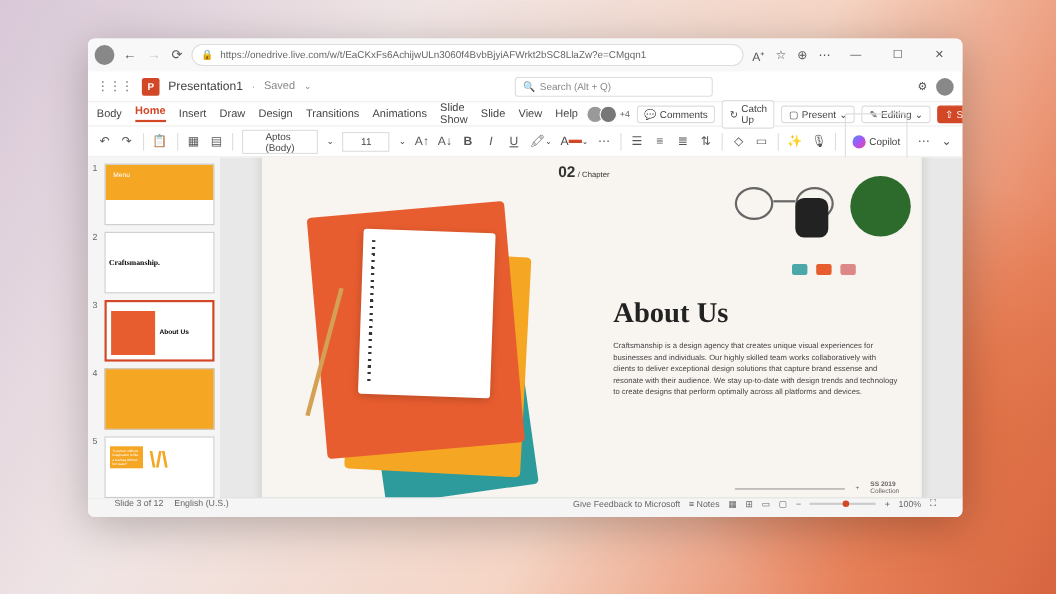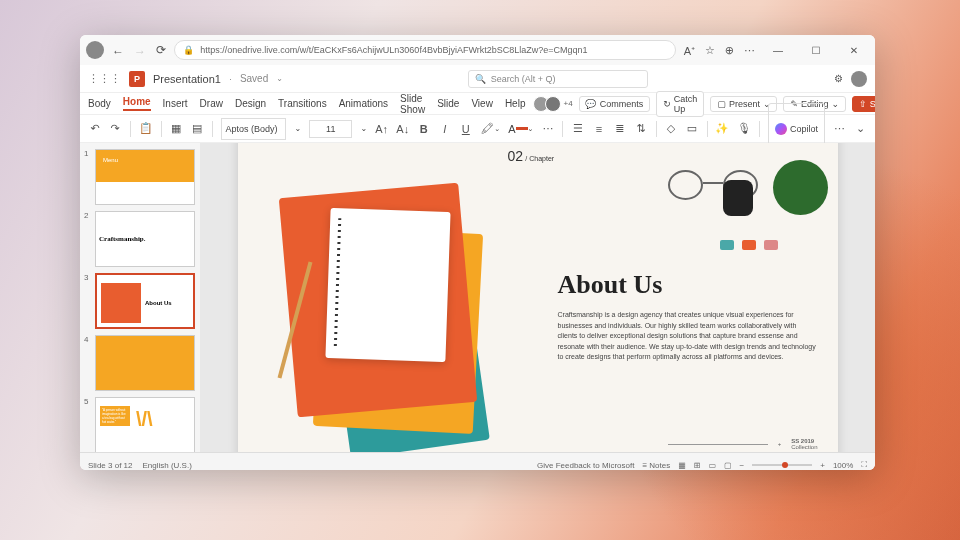--- a/index.html
+++ b/index.html
@@ -29,21 +29,21 @@
 .ribbon-right{margin-left:auto;display:flex;gap:6px;align-items:center}
 .rbtn{padding:2px 6px;border:1px solid #ddd;border-radius:3px;font-size:9px;color:#444;display:flex;align-items:center;gap:3px;cursor:pointer;background:#fff}
 .share-btn{background:#d24726;color:#fff;border-color:#d24726}
 .avatars{display:flex;align-items:center}
 .av{width:16px;height:16px;border-radius:50%;background:#999;margin-left:-4px;border:1px solid #fff}
 .av-count{font-size:8px;color:#666;margin-left:2px}
 .toolbar{height:28px;display:flex;align-items:center;padding:0 8px;gap:8px;font-size:10px;color:#444;border-bottom:1px solid #eee}
 .tb-grp{display:flex;gap:6px;align-items:center}
 .tb-sep{width:1px;height:16px;background:#ddd}
 .tb-ico{width:14px;height:14px;display:flex;align-items:center;justify-content:center;font-size:11px;cursor:pointer;color:#555}
-.font-name{width:70px;height:22px;border:1px solid #ddd;font-size:9px;padding:0 4px;display:flex;align-items:center}
+.font-name{width:70px;height:22px;border:1px solid #ddd;font-size:9px;padding:0 20px;display:flex;align-items:center}
 .font-size{width:46px;height:18px;border:1px solid #ddd;font-size:9px;padding:0 3px;display:flex;align-items:center;justify-content:center}
 .bold{font-weight:bold;font-size:11px}
 .color-pick{display:flex;align-items:center}
 .color-sw{width:12px;height:3px;background:#d24726}
 .copilot-btn{display:flex;align-items:center;gap:3px;font-size:9px;padding:19px 6px;border:1px solid #ddd;border-radius:3px}
 .copilot-ico{width:12px;height:12px;background:linear-gradient(135deg,#4f8ef7,#a855f7,#ec4899);border-radius:50%}
 .workspace{flex:1;display:flex;overflow:hidden}
 .thumbs{width:120px;background:#f5f5f5;padding:6px 4px;overflow-y:auto;display:flex;flex-direction:column;gap:6px}
 .thumb-row{display:flex;gap:3px;align-items:flex-start}
 .thumb-num{font-size:8px;color:#666;width:8px}
@@ -56,35 +56,35 @@
 .slide{width:600px;height:335px;background:#f8f5f0;position:relative;box-shadow:0 2px 10px rgba(0,0,0,.15)}
 .slide-books{position:absolute;left:20px;top:20px;width:250px;height:300px}
 .book-stack{position:absolute;left:20px;top:30px;width:200px;height:240px}
 .book1{position:absolute;width:180px;height:220px;background:#e85d2f;border-radius:4px;transform:rotate(-5deg);left:10px;top:10px}
 .book2{position:absolute;width:160px;height:200px;background:#f5a623;border-radius:4px;transform:rotate(3deg);left:40px;top:50px}
 .book3{position:absolute;width:140px;height:180px;background:#2d9b9b;border-radius:4px;transform:rotate(-8deg);left:60px;top:90px}
 .notebook{position:absolute;width:120px;height:150px;background:#fff;border-radius:3px;transform:rotate(2deg);left:50px;top:30px;box-shadow:0 2px 8px rgba(0,0,0,.2)}
 .notebook::before{content:"";position:absolute;left:8px;top:10px;bottom:10px;width:3px;background:repeating-linear-gradient(180deg,#333 0,#333 2px,transparent 2px,transparent 6px)}
 .pencil{position:absolute;width:4px;height:120px;background:#d4a054;left:15px;top:80px;transform:rotate(15deg)}
 .chapter{position:absolute;top:18px;left:270px;font-size:8px;color:#333}
-.chapter-num{font-size:14px;font-weight:normal}
+.chapter-num{font-size:14px;font-weight:bold}
 .glasses{position:absolute;top:40px;left:430px;width:90px;height:35px}
 .lens{position:absolute;width:35px;height:30px;border:2px solid #666;border-radius:50%;top:0}
 .lens.l{left:0}.lens.r{right:0}
 .bridge{position:absolute;width:20px;height:2px;background:#666;top:12px;left:35px}
 .watch{position:absolute;top:50px;right:80px;width:40px;height:50px}
 .watch-face{width:30px;height:36px;background:#222;border-radius:8px;margin:0 auto}
 .plant{position:absolute;top:30px;right:10px;width:55px;height:55px;background:#2d6b2d;border-radius:50%}
 .clips{position:absolute;top:110px;right:60px;display:flex;gap:8px}
 .clip{width:14px;height:10px;border-radius:2px}
 .about-title{position:absolute;top:140px;left:320px;font-size:26px;font-weight:bold;font-family:Georgia,serif;color:#222}
 .about-body{position:absolute;top:180px;left:320px;width:260px;font-size:7px;line-height:1.5;color:#444}
 .footer-mark{position:absolute;bottom:15px;right:20px;font-size:6px;color:#666;display:flex;align-items:center;gap:10px}
 .footer-line{width:100px;height:1px;background:#999}
-.status{height:18px;background:#f5f5f5;border-top:1px solid #ddd;display:flex;align-items:flex-end;padding:0 8px;font-size:8px;color:#666;gap:10px}
+.status{height:18px;background:#f5f5f5;border-top:1px solid #ddd;display:flex;align-items:flex-start;padding:0 24px;font-size:8px;color:#666;gap:10px}
 .status-right{margin-left:auto;display:flex;gap:8px;align-items:center}
 .zoom-slider{width:60px;height:2px;background:#ccc;position:relative}
 .zoom-thumb{width:6px;height:6px;background:#d24726;border-radius:50%;position:absolute;left:50%;top:-2px}
 .left-apps{position:absolute;left:82px;top:80px;display:flex;flex-direction:column;gap:3px}
 .app-sq{width:14px;height:14px;border-radius:2px;font-size:8px;display:flex;align-items:center;justify-content:center;color:#fff;cursor:pointer}
 </style>
 </head>
 <body>
 
 <div class="desktop-bg"></div>

